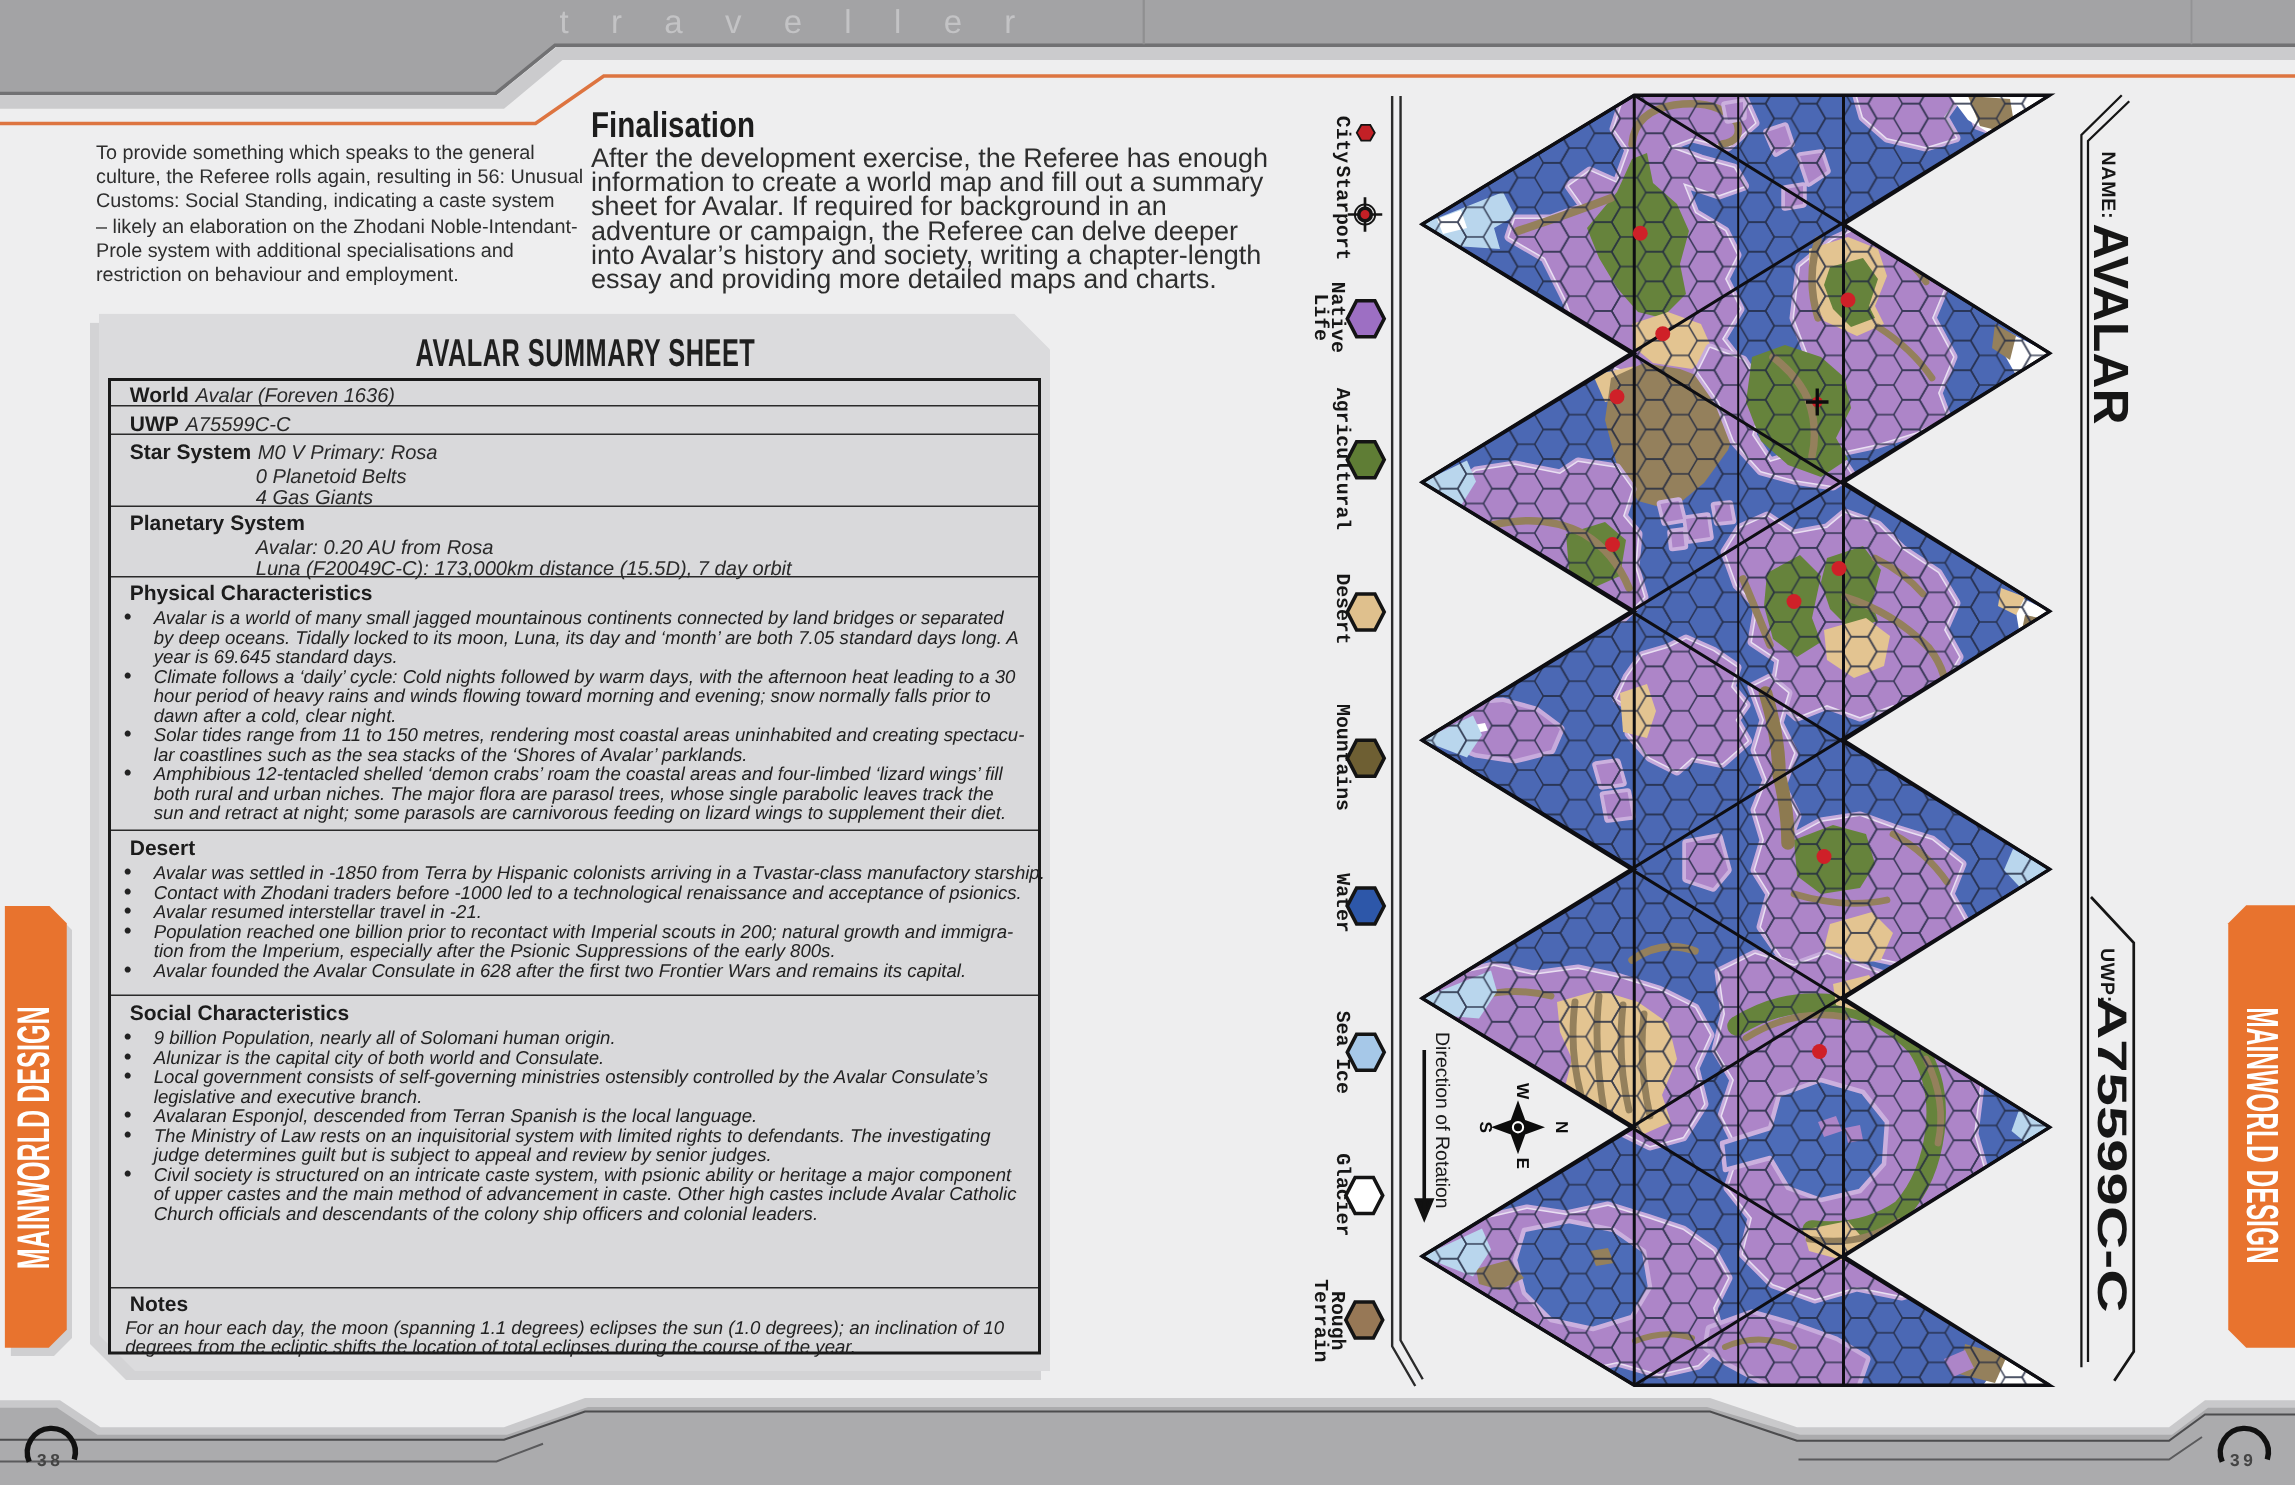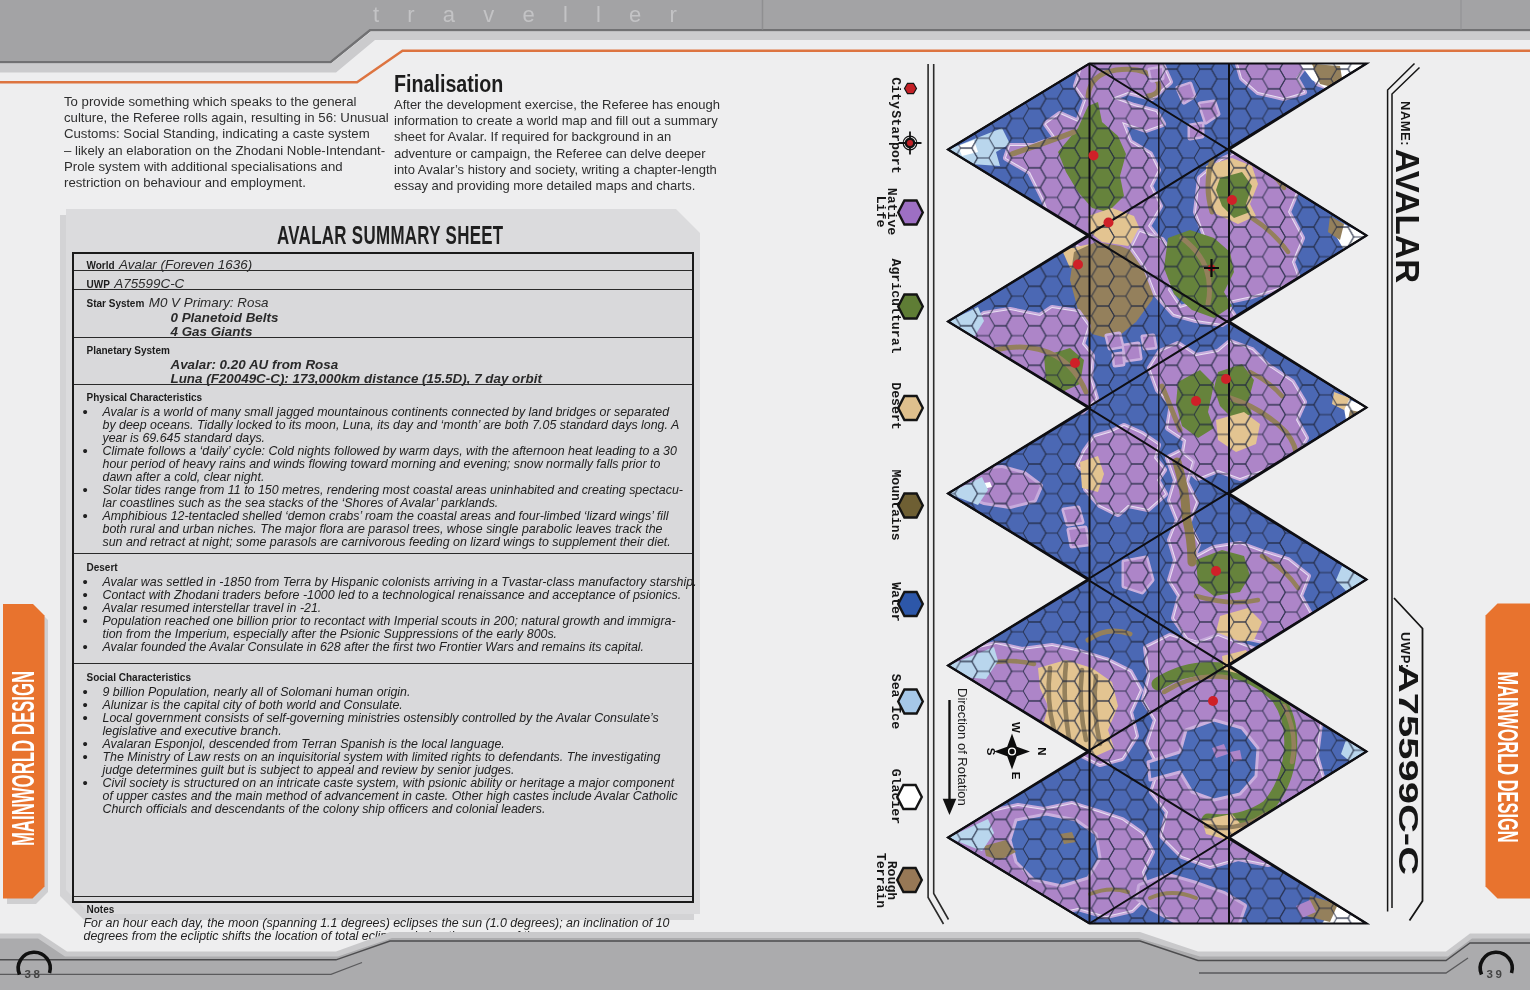--- a/index.html
+++ b/index.html
@@ -1,29 +1,29 @@
 <!DOCTYPE html>
 <html><head>
 <meta charset="utf-8">
 <style>
   html,body{margin:0;padding:0;}
   body{width:1530px;height:990px;position:relative;overflow:hidden;
        background:#eeeeef;font-family:"Liberation Sans",sans-serif;}
   .abs{position:absolute;}
-  .body-txt{font-size:13px;line-height:16.2px;color:#2e2e2e;}
+  .body-txt{font-size:18px;line-height:16.2px;color:#2e2e2e;}
   .cond{display:inline-block;transform:scaleX(0.82);transform-origin:0 50%;white-space:nowrap;}
   .row{position:absolute;left:0;right:0;border-top:1px solid #2a2a2a;box-sizing:border-box;}
-  .lbl{font-weight:bold;font-size:10px;color:#1c1c1c;}
+  .lbl{font-weight:bold;font-size:14px;color:#1c1c1c;}
   .val{font-style:italic;font-size:13.4px;color:#2a2a2a;}
   .bul{font-style:italic;font-size:12.4px;line-height:12.95px;color:#222;
        margin:0;padding-left:0;list-style:none;white-space:nowrap;}
   .bul li{position:relative;padding-left:29px;}
   .bul li:before{content:"\2022";position:absolute;left:9px;font-style:normal;
        font-size:15px;}
-  .ind{font-style:italic;font-size:13.4px;color:#2a2a2a;padding-left:97px;line-height:14px;font-weight:bold;}
+  .ind{font-style:italic;font-size:13.4px;color:#2a2a2a;padding-left:97px;line-height:14px;}
 </style>
 </head>
 <body>
 
 <svg class="abs" style="left:0;top:0" width="1530" height="100" viewBox="0 0 1530 100">
 
   <path d="M0,0 H1530 V30 H0 Z" fill="#a3a3a5"></path>
 
   <path d="M0,0 H372 L372,29.5 L330,62.3 H0 Z" fill="#a3a3a5"></path>
   <path d="M0,0 H370 V29.5 L330.5,62.3 H0 Z" fill="#a3a3a5"></path>
@@ -101,21 +101,21 @@
     <ul class="bul">
       <li>9 billion Population, nearly all of Solomani human origin.</li>
       <li>Alunizar is the capital city of both world and Consulate.</li>
       <li>Local government consists of self-governing ministries ostensibly controlled by the Avalar Consulate’s<br>legislative and executive branch.</li>
       <li>Avalaran Esponjol, descended from Terran Spanish is the local language.</li>
       <li>The Ministry of Law rests on an inquisitorial system with limited rights to defendants. The investigating<br>judge determines guilt but is subject to appeal and review by senior judges.</li>
       <li>Civil society is structured on an intricate caste system, with psionic ability or heritage a major component<br>of upper castes and the main method of advancement in caste. Other high castes include Avalar Catholic<br>Church officials and descendants of the colony ship officers and colonial leaders.</li>
     </ul>
   </div>
 
-  <div class="row" style="top:604px;height:47px;margin-top:38px;">
+  <div class="row" style="top:604px;height:47px;">
     <div style="padding:2px 0 0 13px;"><span class="lbl">Notes</span></div>
     <div style="font-style:italic;font-size:12.4px;line-height:13.2px;color:#222;padding-left:10px;white-space:nowrap;">For an hour each day, the moon (spanning 1.1 degrees) eclipses the sun (1.0 degrees); an inclination of 10<br>degrees from the ecliptic shifts the location of total eclipses during the course of the year.</div>
   </div>
 </div>
 
 <div class="abs" style="left:7px;top:608px;width:41px;height:296px;background:#cfcfd1;
      clip-path:polygon(0 0,29px 0,41px 12px,41px 284px,29px 296px,0 296px);"></div>
 
 <div class="abs" style="left:3px;top:603.5px;width:41.5px;height:295px;background:#e8732e;
      clip-path:polygon(0 0,29.5px 0,41.5px 12px,41.5px 283px,29.5px 295px,0 295px);"></div>

